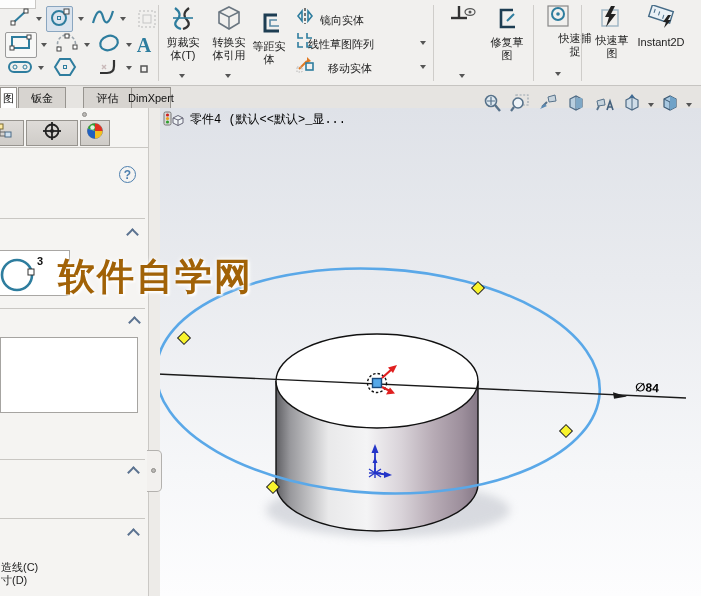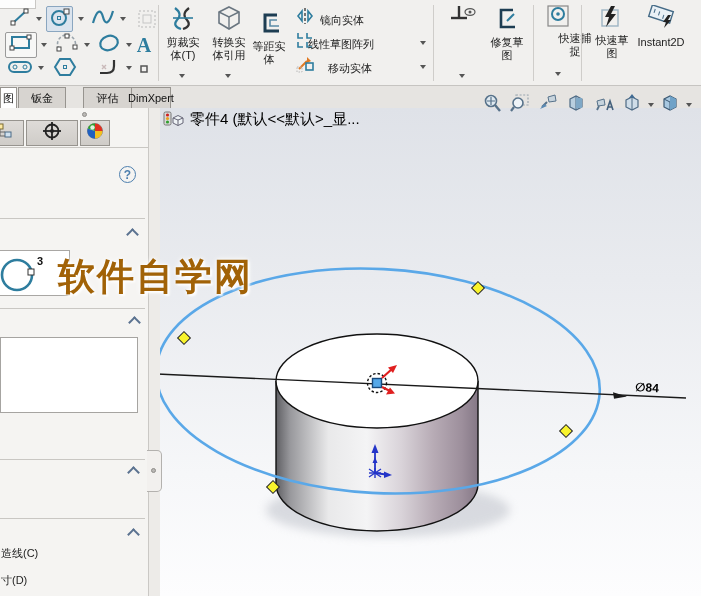--- a/index.html
+++ b/index.html
@@ -36,21 +36,21 @@
   
   #headsup { left:480px; top:88px; width:220px; height:34px; display:flex;
     align-items:center; gap:4px; }
   .hu { width:24px; height:26px; display:flex; align-items:center; justify-content:center; }
 
   
   #treeRow { left:152px; top:108px; width:300px; height:22px; display:flex;
     align-items:center; gap:5px; }
   .tri { width:0; height:0; border-top:4px solid transparent; border-bottom:4px solid transparent;
     border-left:6px solid #5a5a5a; }
-  #treeRow span { font-size:15px; color:#000; white-space:nowrap; }
+  #treeRow span { font-size:12px; color:#000; white-space:nowrap;font-family:Liberation Mono, monospace; }
 
   
   #panel { left:0; top:108px; width:148px; height:488px; background:#f5f4f2; }
   #panel .hline { position:absolute; left:0; height:1px; background:#c9c7c3; }
   .chev { position:absolute; width:9px; height:9px; border-left:2px solid #5b7290;
     border-top:2px solid #5b7290; transform:rotate(45deg); }
   .ptab { position:absolute; top:12px; height:26px; border:1px solid #97948f;
     background:linear-gradient(#dedbd8,#cfccc8); display:flex; align-items:center;
     justify-content:center; }
   #helpIcon { position:absolute; left:119px; top:58px; width:17px; height:17px;
@@ -526,21 +526,21 @@
     <div class="chev" style="left:130px;top:210px"></div>
 
     <div id="relBox"></div>
 
     <div class="hline" style="top:351px;width:145px"></div>
     <div class="chev" style="left:129px;top:360px"></div>
 
     <div class="hline" style="top:410px;width:145px"></div>
     <div class="chev" style="left:129px;top:422px"></div>
 
-    <div class="panel-label" style="left:1px;top:438px">造线(C)</div>
+    <div class="panel-label" style="left:1px;top:452px">造线(C)</div>
     <div class="panel-label" style="left:1px;top:465px">寸(D)</div>
   </div>
 
   <div id="splitter" class="abs"></div>
   <div id="splitHandle" class="abs">
     <div class="dot" style="left:4px;top:17px"></div>
   </div>
 
   <div id="wm" class="abs">
     <div id="wmTitle">软件自学网</div>

